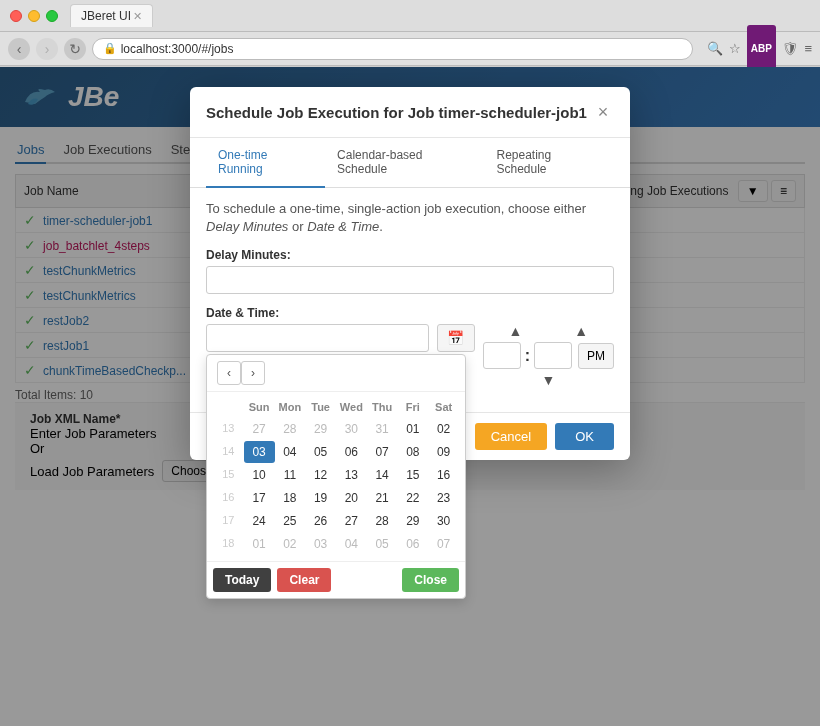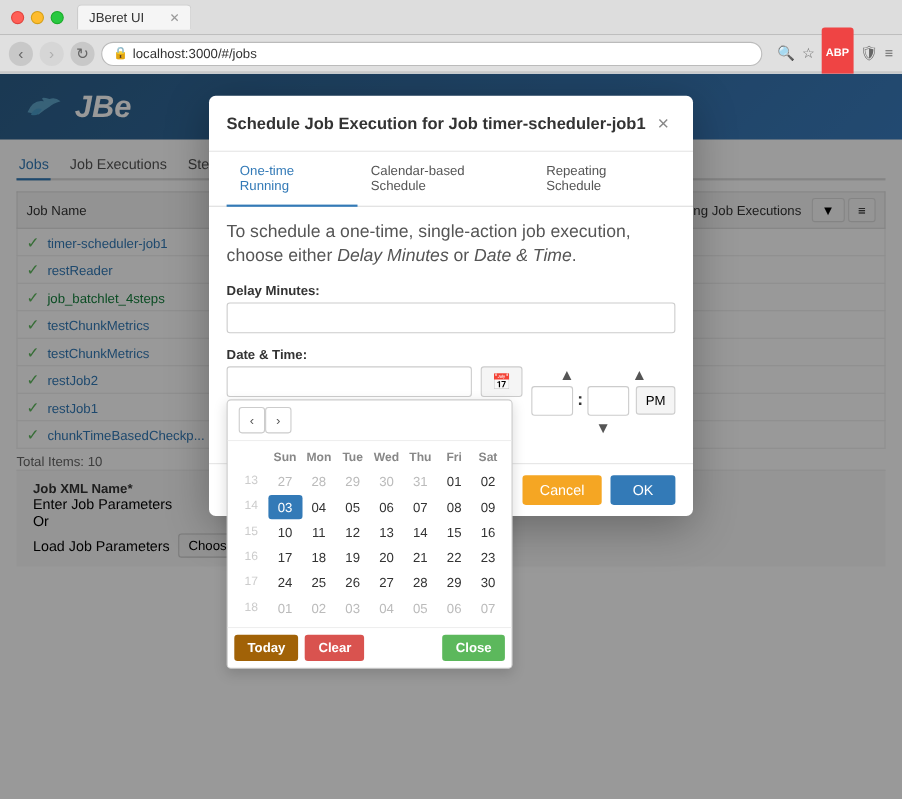--- a/index.html
+++ b/index.html
@@ -40,21 +40,21 @@
     .browser-tab {
       background: #f5f5f5;
       border: 1px solid #ccc;
       border-bottom: none;
       padding: 4px 10px;
       border-radius: 4px 4px 0 0;
       font-size: 12px;
       color: #333;
       display: flex;
       align-items: center;
-      gap: 23px;
+      gap: 2px;
       justify-content: center;
     }
     .tab-close { color: #999; font-size: 11px; cursor: pointer; }
     .browser-nav {
       display: flex;
       align-items: center;
       padding: 4px 8px;
       background: #e0e0e0;
       border-bottom: 1px solid #bbb;
       height: 34px;
@@ -79,21 +79,21 @@
       padding: 3px 10px;
       font-size: 12px;
       color: #333;
       display: flex; align-items: center;
       gap: 4px;
     }
     .lock-icon { color: #888; font-size: 11px; }
     .nav-right { display: flex; gap: 6px; align-items: center; margin-left: 8px; }
     .nav-icon { color: #666; font-size: 13px; cursor: pointer; }
     .abp-badge {
-      background: #ef4444; color: white; font-size: 10px; font-weight: bold;
+      background: #701a75; color: white; font-size: 10px; font-weight: bold;
       padding: 18px 4px; border-radius: 3px;
     }
 
     
     .page-content {
       background: #f0f0f0;
       height: calc(726px - 66px);
       position: relative;
       overflow: hidden;
     }
@@ -247,21 +247,21 @@
     }
     .modal-tab.active {
       color: #337ab7;
       border-bottom: 2px solid #337ab7;
     }
 
     .modal-content {
       padding: 12px 16px;
     }
     .modal-description {
-      font-size: 16px;
+      font-size: 13px;
       color: #555;
       margin-bottom: 12px;
       line-height: 1.4;
     }
     .modal-description em {
       font-style: italic;
     }
 
     .form-group {
       margin-bottom: 12px;
@@ -428,21 +428,21 @@
       border-top: 1px solid #eee;
     }
     .cal-btn {
       padding: 5px 12px;
       border-radius: 3px;
       border: none;
       font-size: 12px;
       cursor: pointer;
       font-weight: bold;
     }
-    .cal-btn-today { background: #a16207; color: white; }
+    .cal-btn-today { background: #404040; color: white; }
     .cal-btn-clear { background: #d9534f; color: white; }
     .cal-btn-close { background: #5cb85c; color: white; margin-left: auto; }
 
     
     .modal-footer {
       display: flex;
       justify-content: flex-end;
       gap: 8px;
       padding: 10px 16px;
       border-top: 1px solid #e5e5e5;
@@ -536,28 +536,21 @@
         <tr>
     <td>
       <span class="row-check">✓</span>
       <span style="color:#337ab7; margin-left:4px;">timer-scheduler-job1</span>
     </td>
     <td></td>
   </tr>
             <tr>
     <td>
       <span class="row-check">✓</span>
-      <span style="color:#337ab7; margin-left:4px;">restReader</span>
-    </td>
-    <td></td>
-  </tr>
-            <tr>
-    <td>
-      <span class="row-check">✓</span>
-      <span style="color:#15803d; margin-left:4px;">job_batchlet_4steps</span>
+      <span style="color:#be185d; margin-left:4px;">job_batchlet_4steps</span>
     </td>
     <td></td>
   </tr>
             <tr>
     <td>
       <span class="row-check">✓</span>
       <span style="color:#337ab7; margin-left:4px;margin-top:48px;">testChunkMetrics</span>
     </td>
     <td></td>
   </tr>

